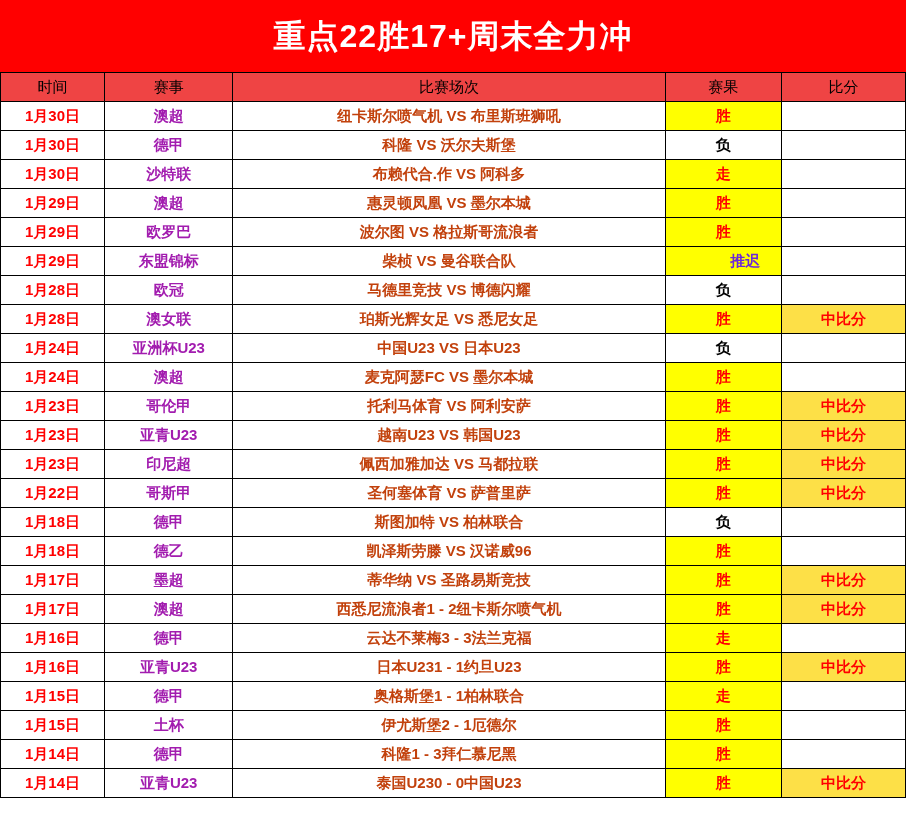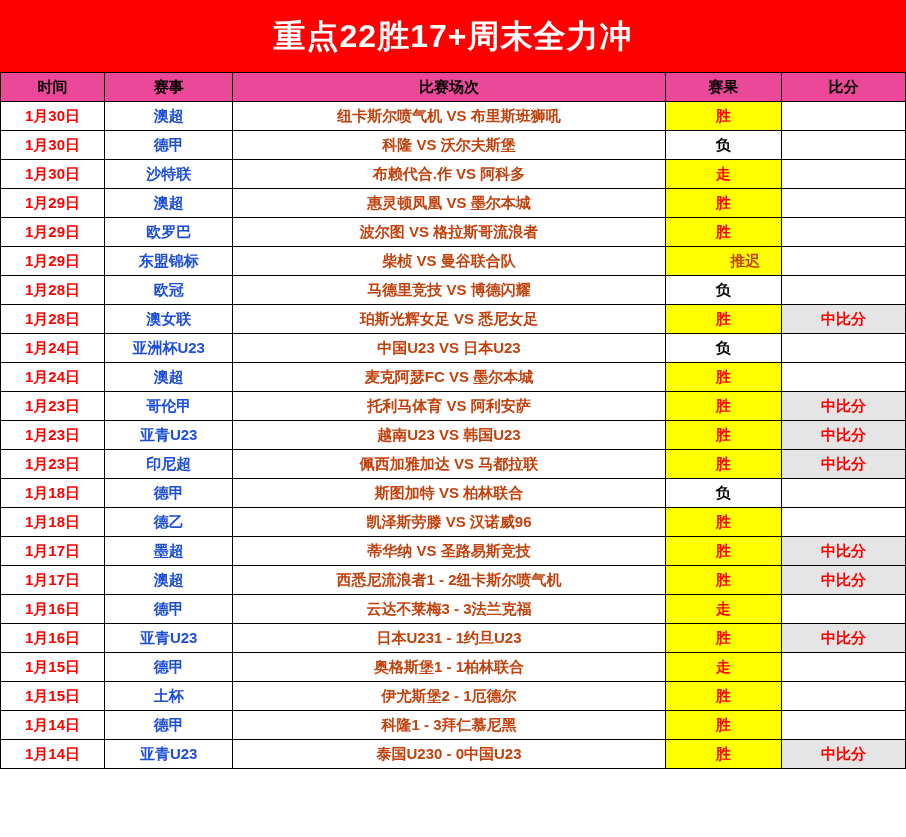--- a/index.html
+++ b/index.html
@@ -41,40 +41,40 @@
     border: 1px solid #000000;
     padding: 0;
     height: 28px;
     line-height: 28px;
     font-size: 15px;
     text-align: center;
     overflow: hidden;
     white-space: nowrap;
   }
   thead th {
-    background: #ec4899;
+    background: #ef4444;
     color: #000000;
-    font-weight: bold;
+    font-weight: normal;
     font-size: 16px;
     height: 30px;
     line-height: 30px;
   }
   .c-time   { width: 104px; }
   .c-league { width: 128px; }
   .c-match  { width: 432px; }
   .c-result { width: 116px; }
   .c-score  { width: 124px; }
 
   td.time {
     color: #ff0000;
     font-weight: bold;
     font-size: 15px;
   }
   td.league {
-    color: #1d4ed8;
+    color: #a21caf;
     font-weight: bold;
     font-size: 15px;
   }
   td.match {
     color: #c2410c;
     font-weight: bold;
     font-size: 15px;
   }
   td.result {
     font-weight: bold;
@@ -84,34 +84,34 @@
   td.result.win {
     background: #ffff00;
     color: #ff0000;
   }
   td.result.draw {
     background: #ffff00;
     color: #ff0000;
   }
   td.result.post {
     background: #ffff00;
-    color: #c2410c;
+    color: #6d28d9;
     padding-left: 44px;
   }
   td.result.lose {
     background: #ffffff;
     color: #000000;
   }
   td.score {
     color: #ff0000;
     font-weight: bold;
     font-size: 15px;
   }
   td.score.filled {
-    background: #e5e5e5;
+    background: #fde047;
   }
 </style>
 </head>
 <body>
 
 <div class="page">
 
   <div class="banner">重点22胜17+周末全力冲</div>
 
   <table class="main">
@@ -217,20 +217,27 @@
           <td class="score filled">中比分</td>
         </tr>
         <tr>
           <td class="time">1月23日</td>
           <td class="league">印尼超</td>
           <td class="match">佩西加雅加达  VS  马都拉联</td>
           <td class="result win">胜</td>
           <td class="score filled">中比分</td>
         </tr>
         <tr>
+          <td class="time">1月22日</td>
+          <td class="league">哥斯甲</td>
+          <td class="match">圣何塞体育  VS  萨普里萨</td>
+          <td class="result win">胜</td>
+          <td class="score filled">中比分</td>
+        </tr>
+        <tr>
           <td class="time">1月18日</td>
           <td class="league">德甲</td>
           <td class="match">斯图加特  VS  柏林联合</td>
           <td class="result lose">负</td>
           <td class="score"></td>
         </tr>
         <tr>
           <td class="time">1月18日</td>
           <td class="league">德乙</td>
           <td class="match">凯泽斯劳滕  VS  汉诺威96</td>

